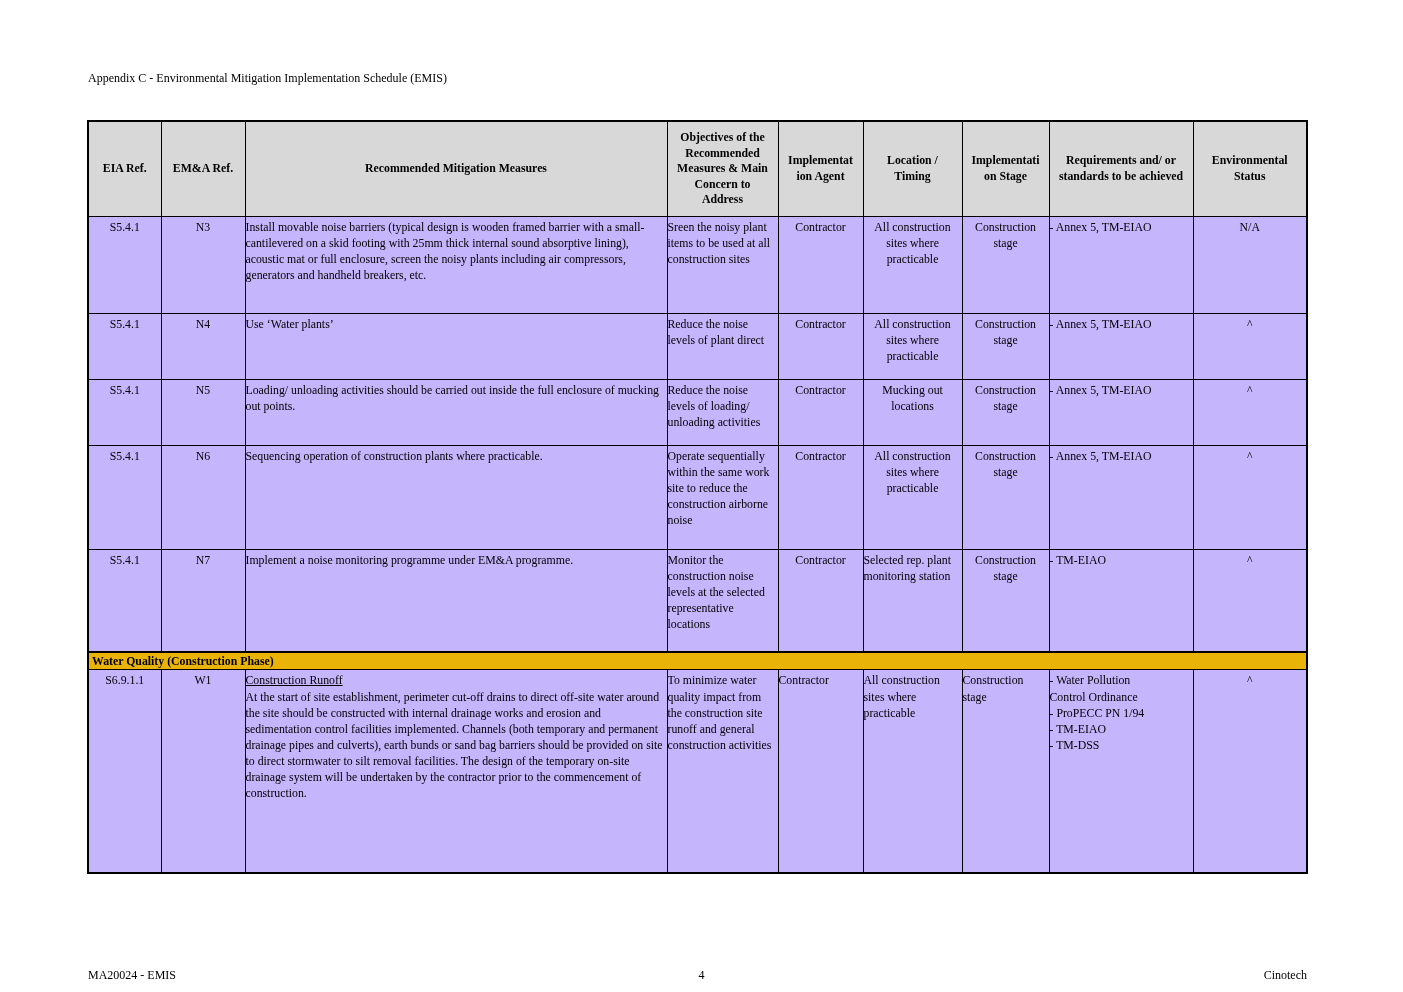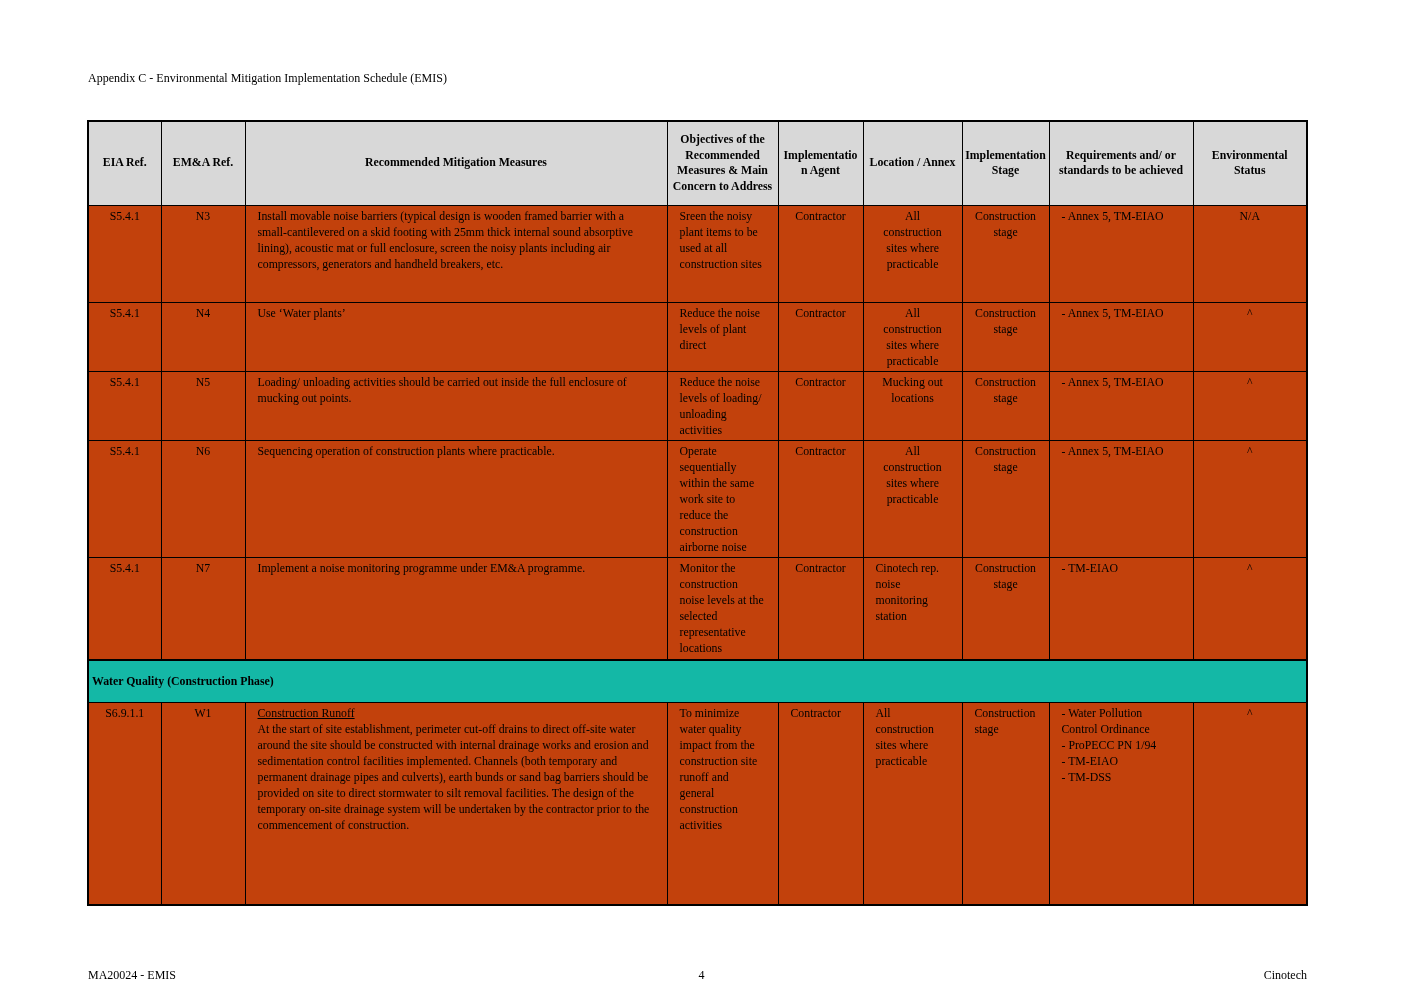--- a/index.html
+++ b/index.html
@@ -10,30 +10,30 @@
 
   table.emis {
     position:absolute; left:87px; top:88px;
     border-collapse:collapse; table-layout:fixed;
     width:1220px; border:2px solid #000;
     font-size:11.8px;
   }
   table.emis th, table.emis td { border:1px solid #000; overflow:hidden; }
   table.emis th {
     background:#d8d8d8; font-weight:bold; text-align:center;
-    vertical-align:middle; padding:2px; line-height:1.32;
+    vertical-align:middle; padding:8px; line-height:1.32;
   }
-  table.emis td { vertical-align:top; padding:2px 12px; line-height:1.36; background:#c2410c; }
+  table.emis td { vertical-align:top; padding:2px 0; line-height:1.36; background:#c4b5fd; }
   .bw { overflow-wrap:break-word; word-wrap:break-word; }
   .c { text-align:center; }
   .l { text-align:left; }
   .pre { white-space:pre-line; }
   .u { text-decoration:underline; }
   tr.section-row td {
-    background:#14b8a6; font-weight:bold; padding:13px 3px;
+    background:#eab308; font-weight:bold; padding:1px 3px;
     border-top:2px solid #000; line-height:1.2;
   }
 
   .footer { position:absolute; left:0; top:936px; width:1403px; font-size:12px; }
   .footer .f-left { position:absolute; left:88px; top:0; }
   .footer .f-center { position:absolute; left:50%; transform:translateX(-50%); top:0; }
   .footer .f-right { position:absolute; right:96px; top:0; }
 </style>
 </head>
 <body>
@@ -54,21 +54,21 @@
         <col style="width:144px">
         <col style="width:114px">
     </colgroup>
     <thead>
       <tr style="height:84px;">
         <th>EIA Ref.</th>
         <th>EM&amp;A Ref.</th>
         <th>Recommended Mitigation Measures</th>
         <th>Objectives of the Recommended Measures &amp; Main Concern to Address</th>
         <th class="bw">Implementation Agent</th>
-        <th>Location / Annex</th>
+        <th>Location / Timing</th>
         <th class="bw">Implementation Stage</th>
         <th>Requirements and/ or standards to be achieved</th>
         <th>Environmental Status</th>
       </tr>
     </thead>
     <tbody>
       <tr style="height:97px;">
         <td class="c">S5.4.1</td>
         <td class="c">N3</td>
         <td>Install movable noise barriers (typical design is wooden framed barrier with a small-cantilevered on a skid footing with 25mm thick internal sound absorptive lining), acoustic mat or full enclosure, screen the noisy plants including air compressors, generators and handheld breakers, etc.</td>
@@ -111,21 +111,21 @@
         <td class="c">Construction stage</td>
         <td>- Annex 5, TM-EIAO</td>
         <td class="c">^</td>
       </tr>
       <tr style="height:103px;">
         <td class="c">S5.4.1</td>
         <td class="c">N7</td>
         <td>Implement a noise monitoring programme under EM&amp;A programme.</td>
         <td>Monitor the construction noise levels at the selected representative locations</td>
         <td class="c">Contractor</td>
-        <td class="l">Cinotech rep. noise monitoring station</td>
+        <td class="l">Selected rep. plant monitoring station</td>
         <td class="c">Construction stage</td>
         <td>- TM-EIAO</td>
         <td class="c">^</td>
       </tr>
       <tr class="section-row" style="height:17px;">
         <td colspan="9">Water Quality (Construction Phase)</td>
       </tr>
       <tr style="height:203px;">
         <td class="c">S6.9.1.1</td>
         <td class="c">W1</td>

